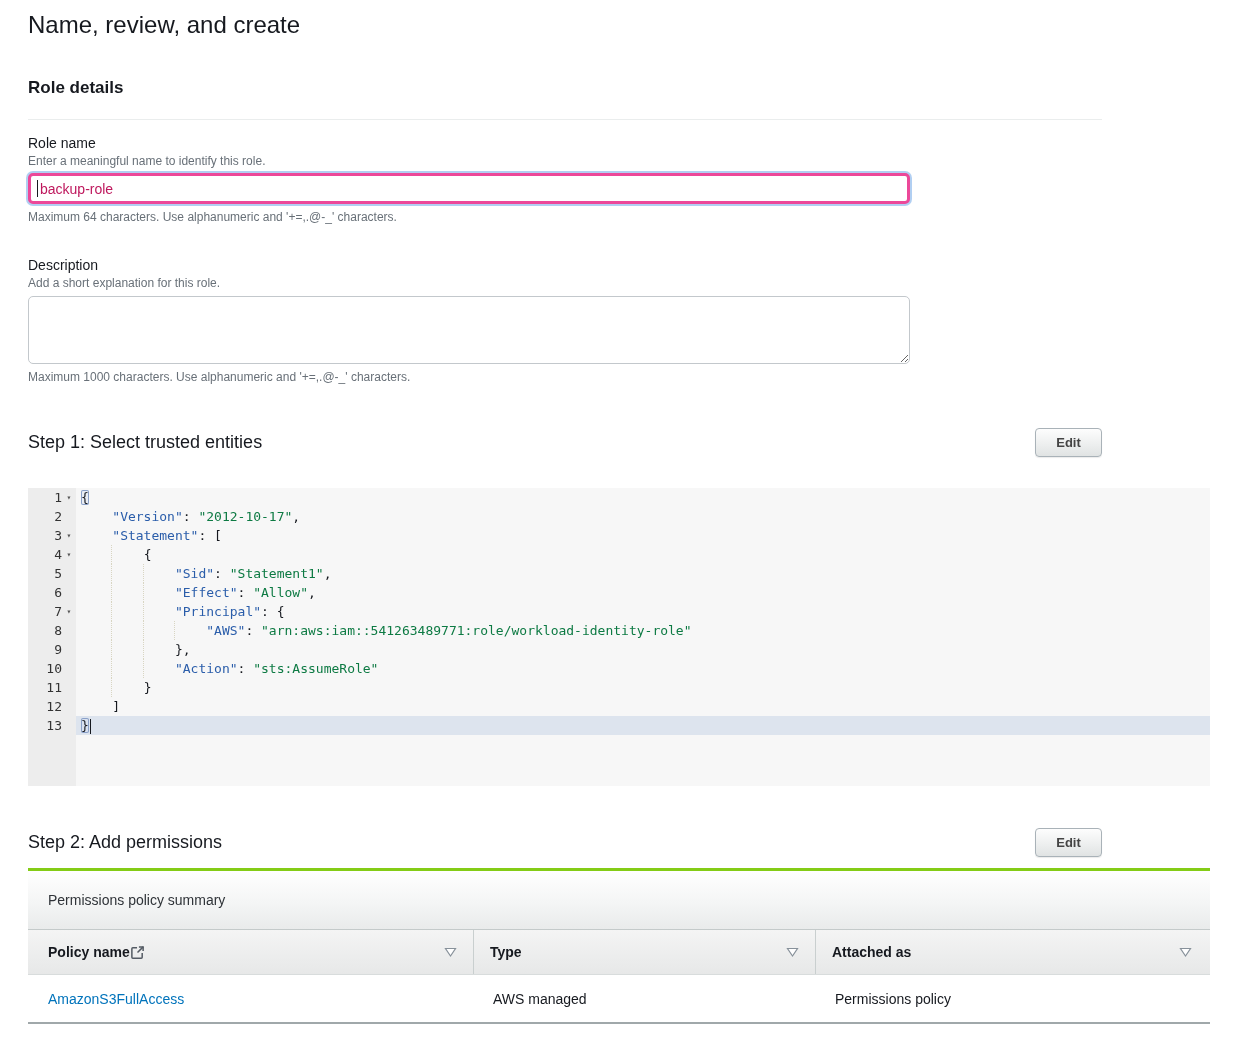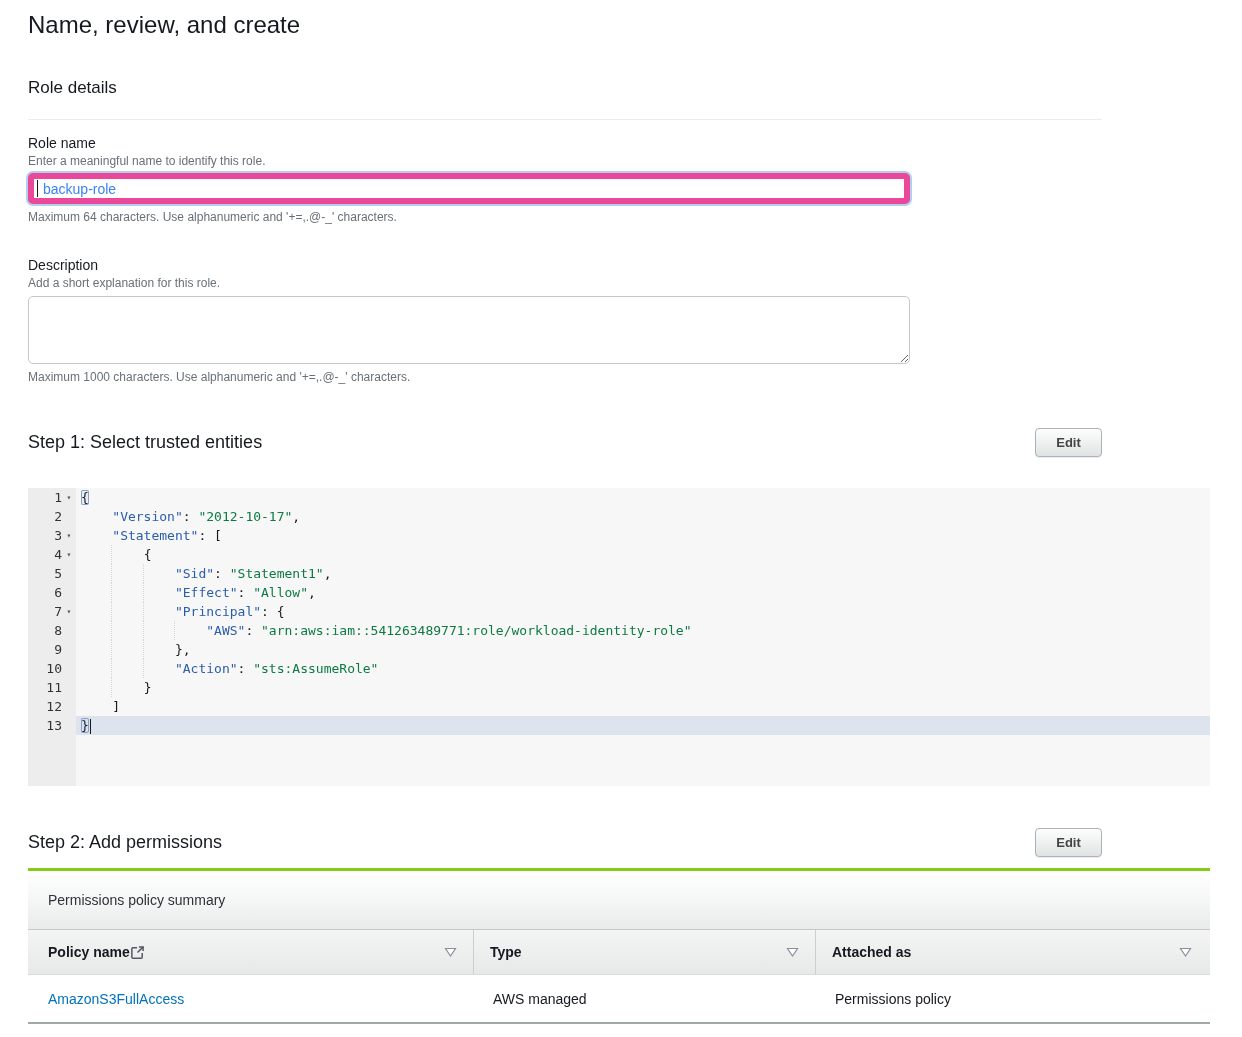--- a/index.html
+++ b/index.html
@@ -6,32 +6,32 @@
   html,body { background:#fff; }
   body {
     width:1242px; height:1037px; overflow:hidden;
     font-family:"Liberation Sans","DejaVu Sans",sans-serif;
     color:#16191f; font-size:14px;
   }
   .content { padding:10px 32px 0 28px; width:1134px; }
 
   h1.page-title { font-size:24px; font-weight:400; color:#16191f; line-height:30px; }
 
-  .section-heading { font-size:17px; font-weight:400; margin-top:38px; }
+  .section-heading { font-size:17px; font-weight:700; margin-top:38px; }
   hr.divider { border:none; border-top:1px solid #eaeded; margin-top:21px; }
 
   .field-label { font-size:14px; color:#16191f; margin-top:15px; }
   .field-hint  { font-size:12px; color:#687078; margin-top:3px; }
   .field-helper{ font-size:12px; color:#687078; margin-top:6px; }
 
   .input-wrap { position:relative; margin-top:5px; width:882px; }
   input.text-input {
     width:882px; height:31px; padding:0 9px; font-size:14px;
-    font-family:"Liberation Sans","DejaVu Sans",sans-serif; color:#3b82f6;
-    border:6px solid #ec4899; border-radius:5px; outline:none; background:#fff;
+    font-family:"Liberation Sans","DejaVu Sans",sans-serif; color:#be185d;
+    border:3px solid #ec4899; border-radius:5px; outline:none; background:#fff;
     box-shadow:0 0 0 2px rgba(82,148,226,0.45);
   }
   .input-caret { position:absolute; left:9px; top:7px; width:1px; height:17px; background:#16191f; }
 
   textarea.desc-textarea {
     display:block; margin-top:6px; width:882px; height:68px; resize:both;
     border:1px solid #c3c8cc; border-radius:5px; background:#fff;
     font-family:"Liberation Sans","DejaVu Sans",sans-serif; font-size:14px; padding:6px 9px;
     outline:none; color:#16191f;
   }

